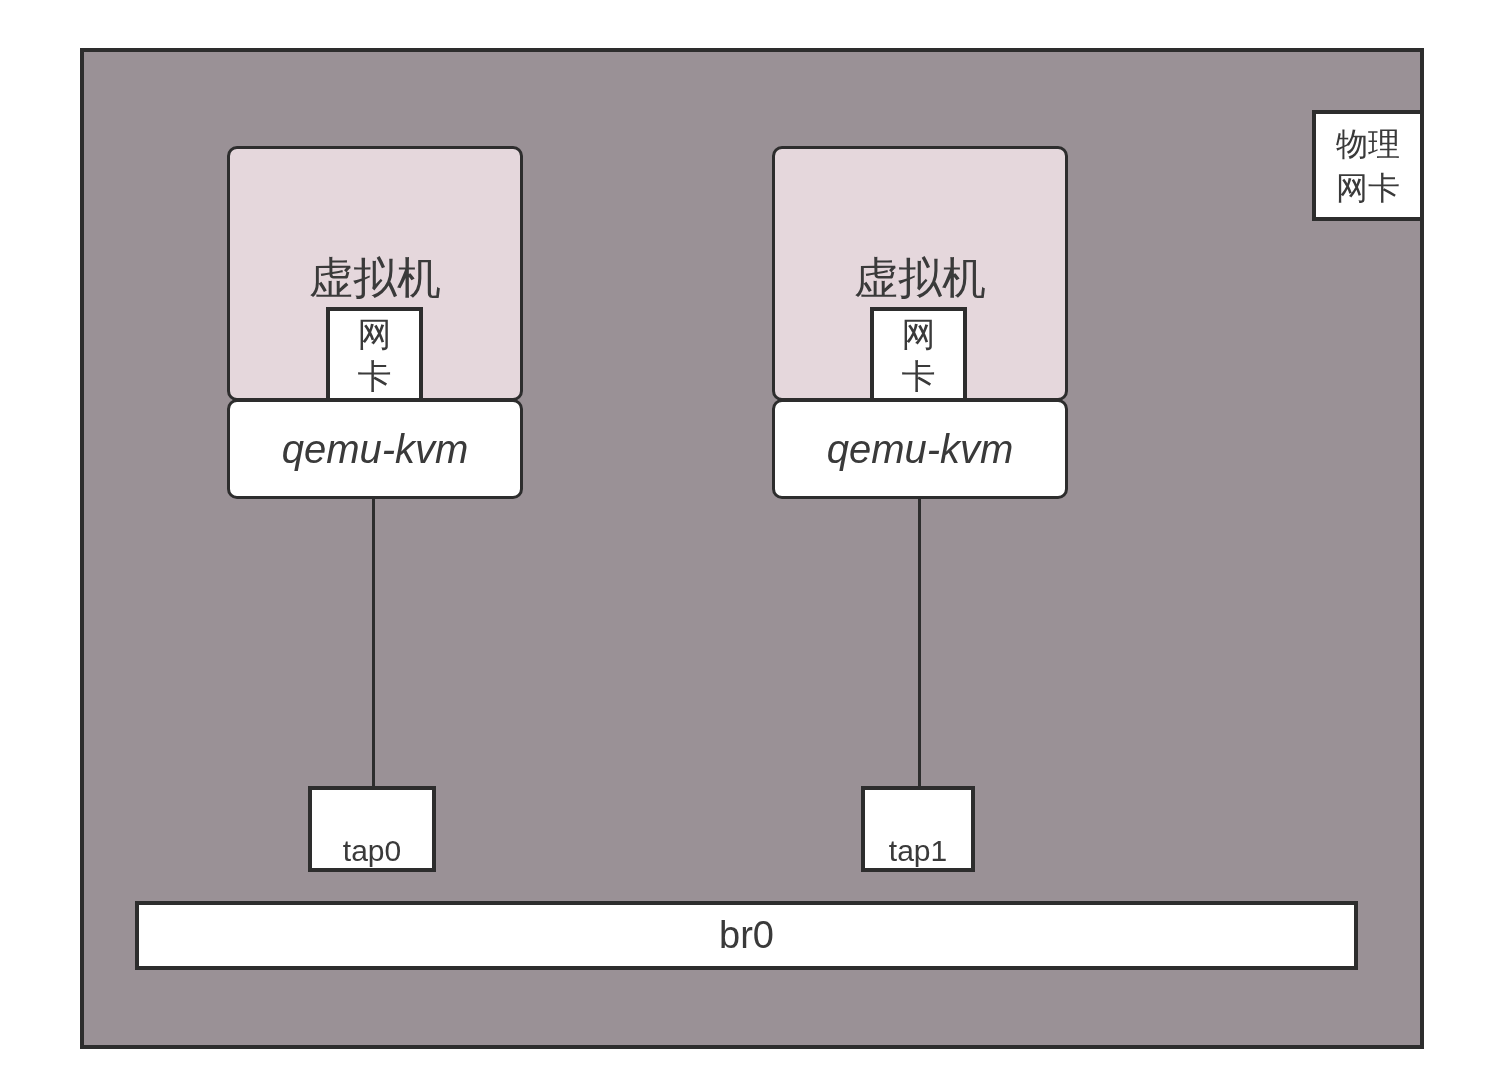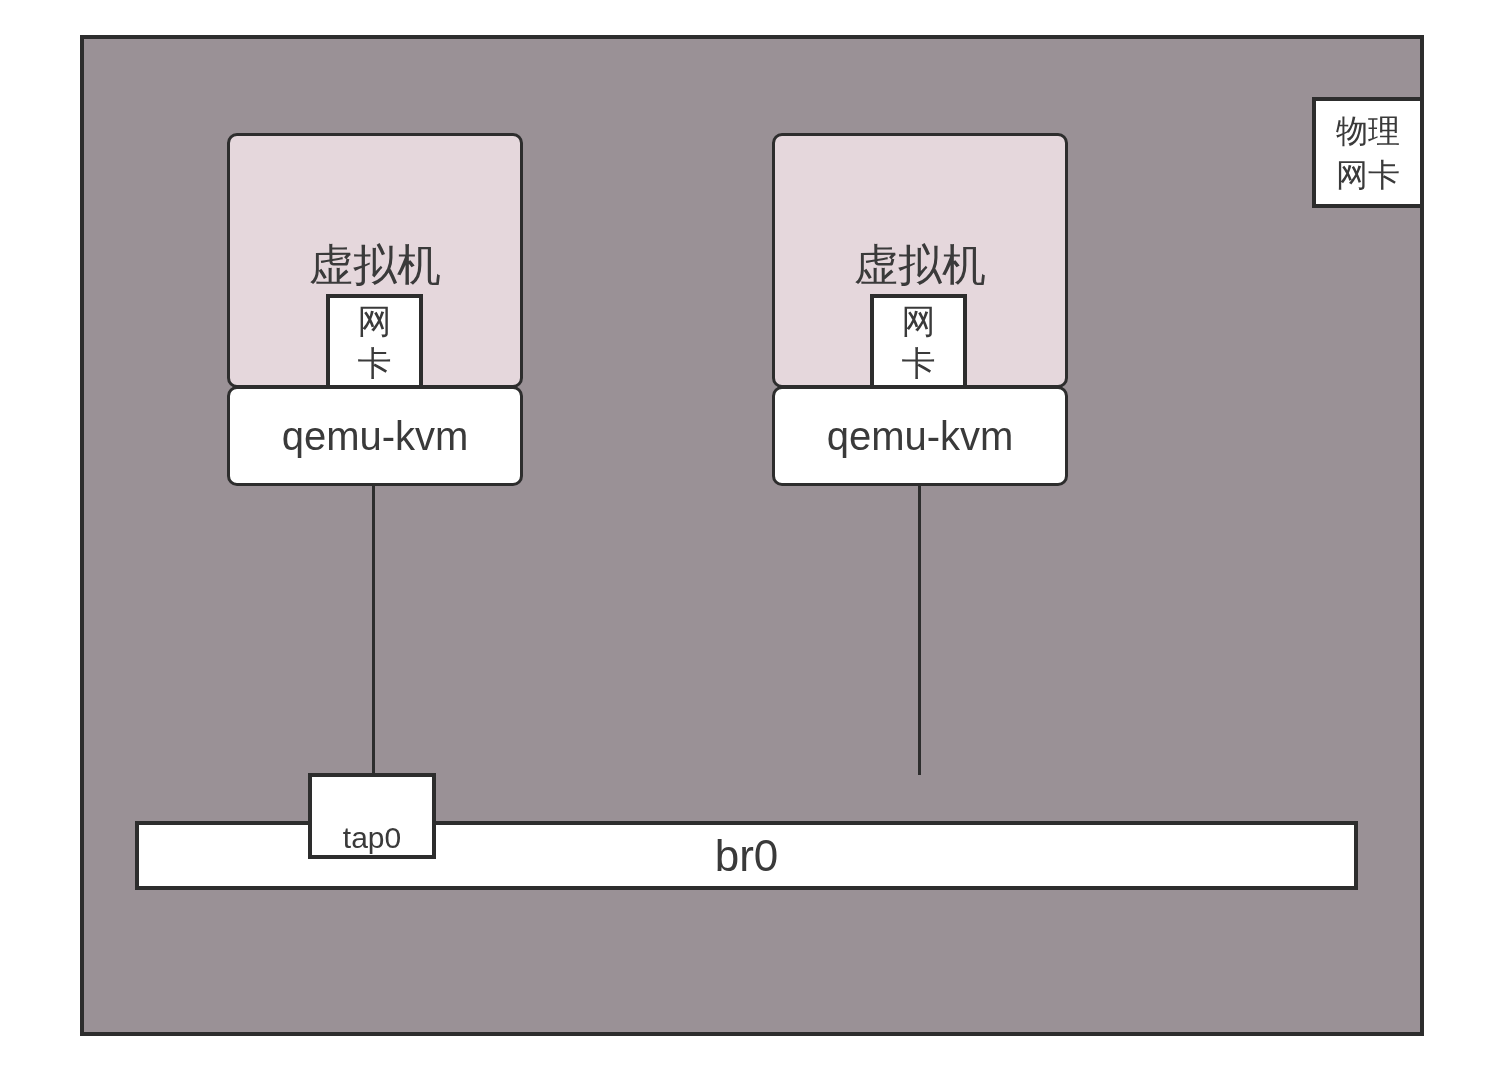--- a/index.html
+++ b/index.html
@@ -16,21 +16,21 @@
     font-family:"Liberation Sans","DejaVu Sans",sans-serif;
     color:var(--c-text);
   }
   .canvas{
     position:relative;
     width:1511px;
     height:1080px;
     background:#FFFFFF;
     overflow:hidden;
   }
-  .abs{position:absolute;}
+  .abs{position:absolute;margin-top:13px;}
 
   
   .host-box{
     left:80px; top:35px; width:1344px; height:1001px;
     background:var(--c-host-fill);
     border:4px solid var(--c-border);
     z-index:1;
   }
 
   
@@ -57,20 +57,21 @@
   
   .qemu-box{
     width:296px; height:100px; top:386px;
     background:var(--c-box-fill);
     border:3px solid var(--c-border);
     border-radius:10px;
     display:flex; align-items:center; justify-content:center;
     font-size:40px;
     color:var(--c-text);
     z-index:3;
+    font-style:italic;
   }
   .qemu1{left:227px;}
   .qemu2{left:772px;}
 
   
   .nic-box{
     width:97px; height:95px; top:294px;
     background:var(--c-box-fill);
     border:4px solid var(--c-border);
     display:flex; flex-direction:column; align-items:center; justify-content:center;
@@ -99,25 +100,25 @@
     display:flex; align-items:flex-end; justify-content:center;
     font-size:30px;
     color:var(--c-text);
     z-index:6;
   }
   .tap0{left:308px; width:128px;}
   .tap1{left:861px; width:114px;}
 
   
   .bridge-bar{
-    left:135px; top:821px; width:1223px; height:69px;
+    left:135px; top:888px; width:1223px; height:69px;
     background:var(--c-box-fill);
     border:4px solid var(--c-border);
     display:flex; align-items:center; justify-content:center;
-    font-size:44px;
+    font-size:38px;
     color:var(--c-text);
     z-index:5;
   }
 
   
   .phys-nic-box{
     left:1312px; top:97px; width:112px; height:111px;
     background:var(--c-box-fill);
     border:4px solid var(--c-border);
     display:flex; flex-direction:column; align-items:center; justify-content:center;
@@ -161,20 +162,23 @@
   <div class="abs vm-box vm2"></div>
   <div class="abs vm-label vm2-label">虚拟机</div>
   <div class="abs qemu-box qemu2">
     <span>qemu-kvm</span>
   </div>
   <div class="abs nic-box nic2">
     <span>网</span>
     <span>卡</span>
   </div>
   <div class="abs connector connector2"></div>
+  <div class="abs tap-box tap1">
+    <span>tap1</span>
+  </div>
 
   <div class="abs bridge-bar">
     <span>br0</span>
   </div>
 
   <div class="abs phys-nic-box">
     <span>物理</span>
     <span>网卡</span>
   </div>
 

